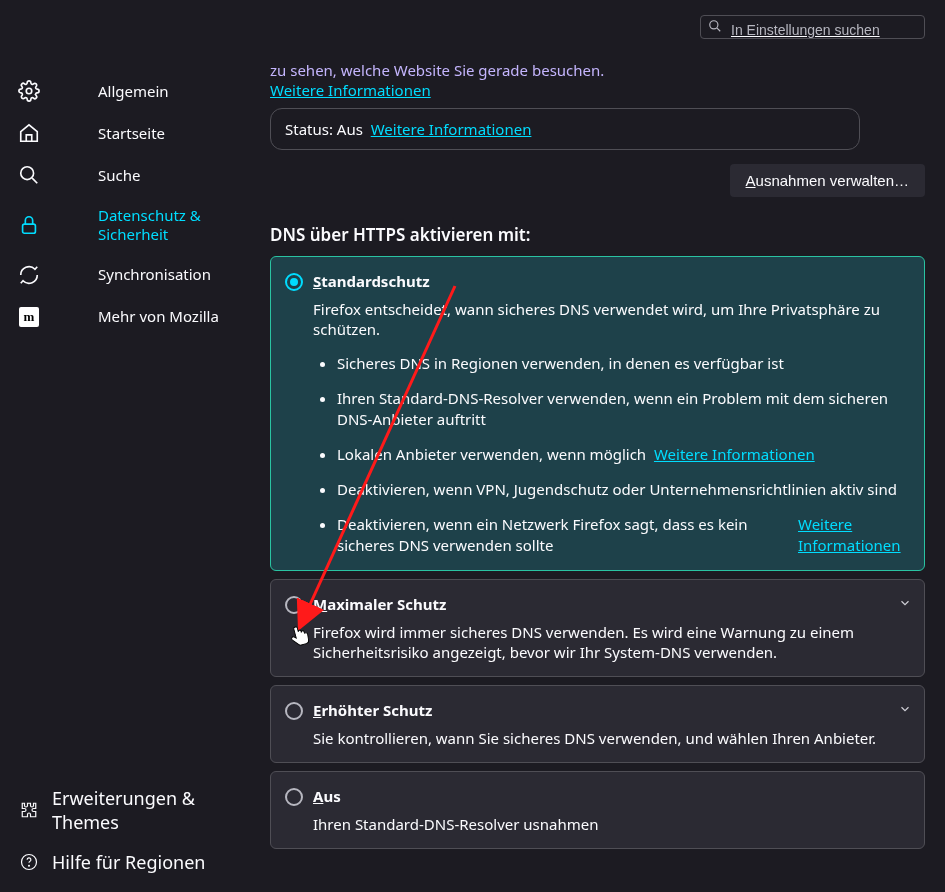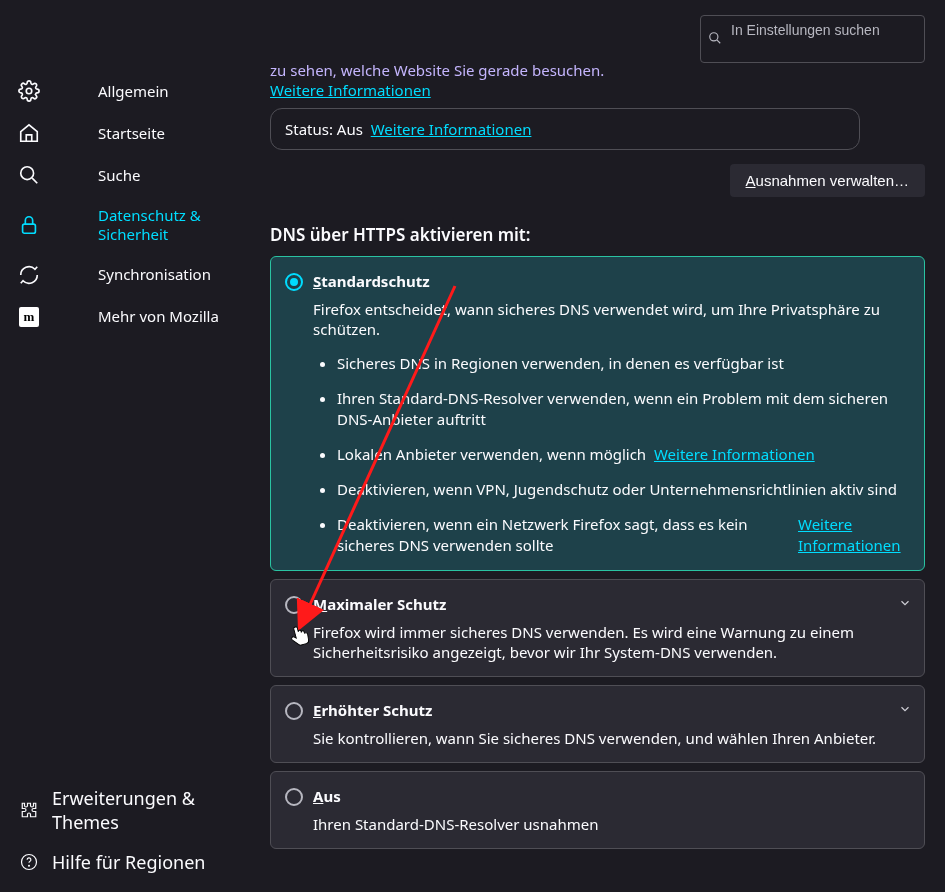--- a/index.html
+++ b/index.html
@@ -31,26 +31,27 @@
 
   
   .search-wrap {
     position: absolute;
     top: 15px;
     right: 20px;
     width: 225px;
   }
   .search-input {
     width: 100%;
-    padding: 6px 10px 24px 30px;
+    padding: 6px 10px 0 30px;
     background: transparent;
     border: 1px solid var(--border);
     border-radius: 4px;
     color: var(--text);
     font-size: 14px;
+    text-decoration: underline;
   }
   .search-input::placeholder { color: #b7b7c0; }
   .search-wrap .icon {
     position: absolute; left: 8px; top: 50%; transform: translateY(-50%);
     pointer-events: none;
   }
 
   
   .sidebar {
     position: absolute;

